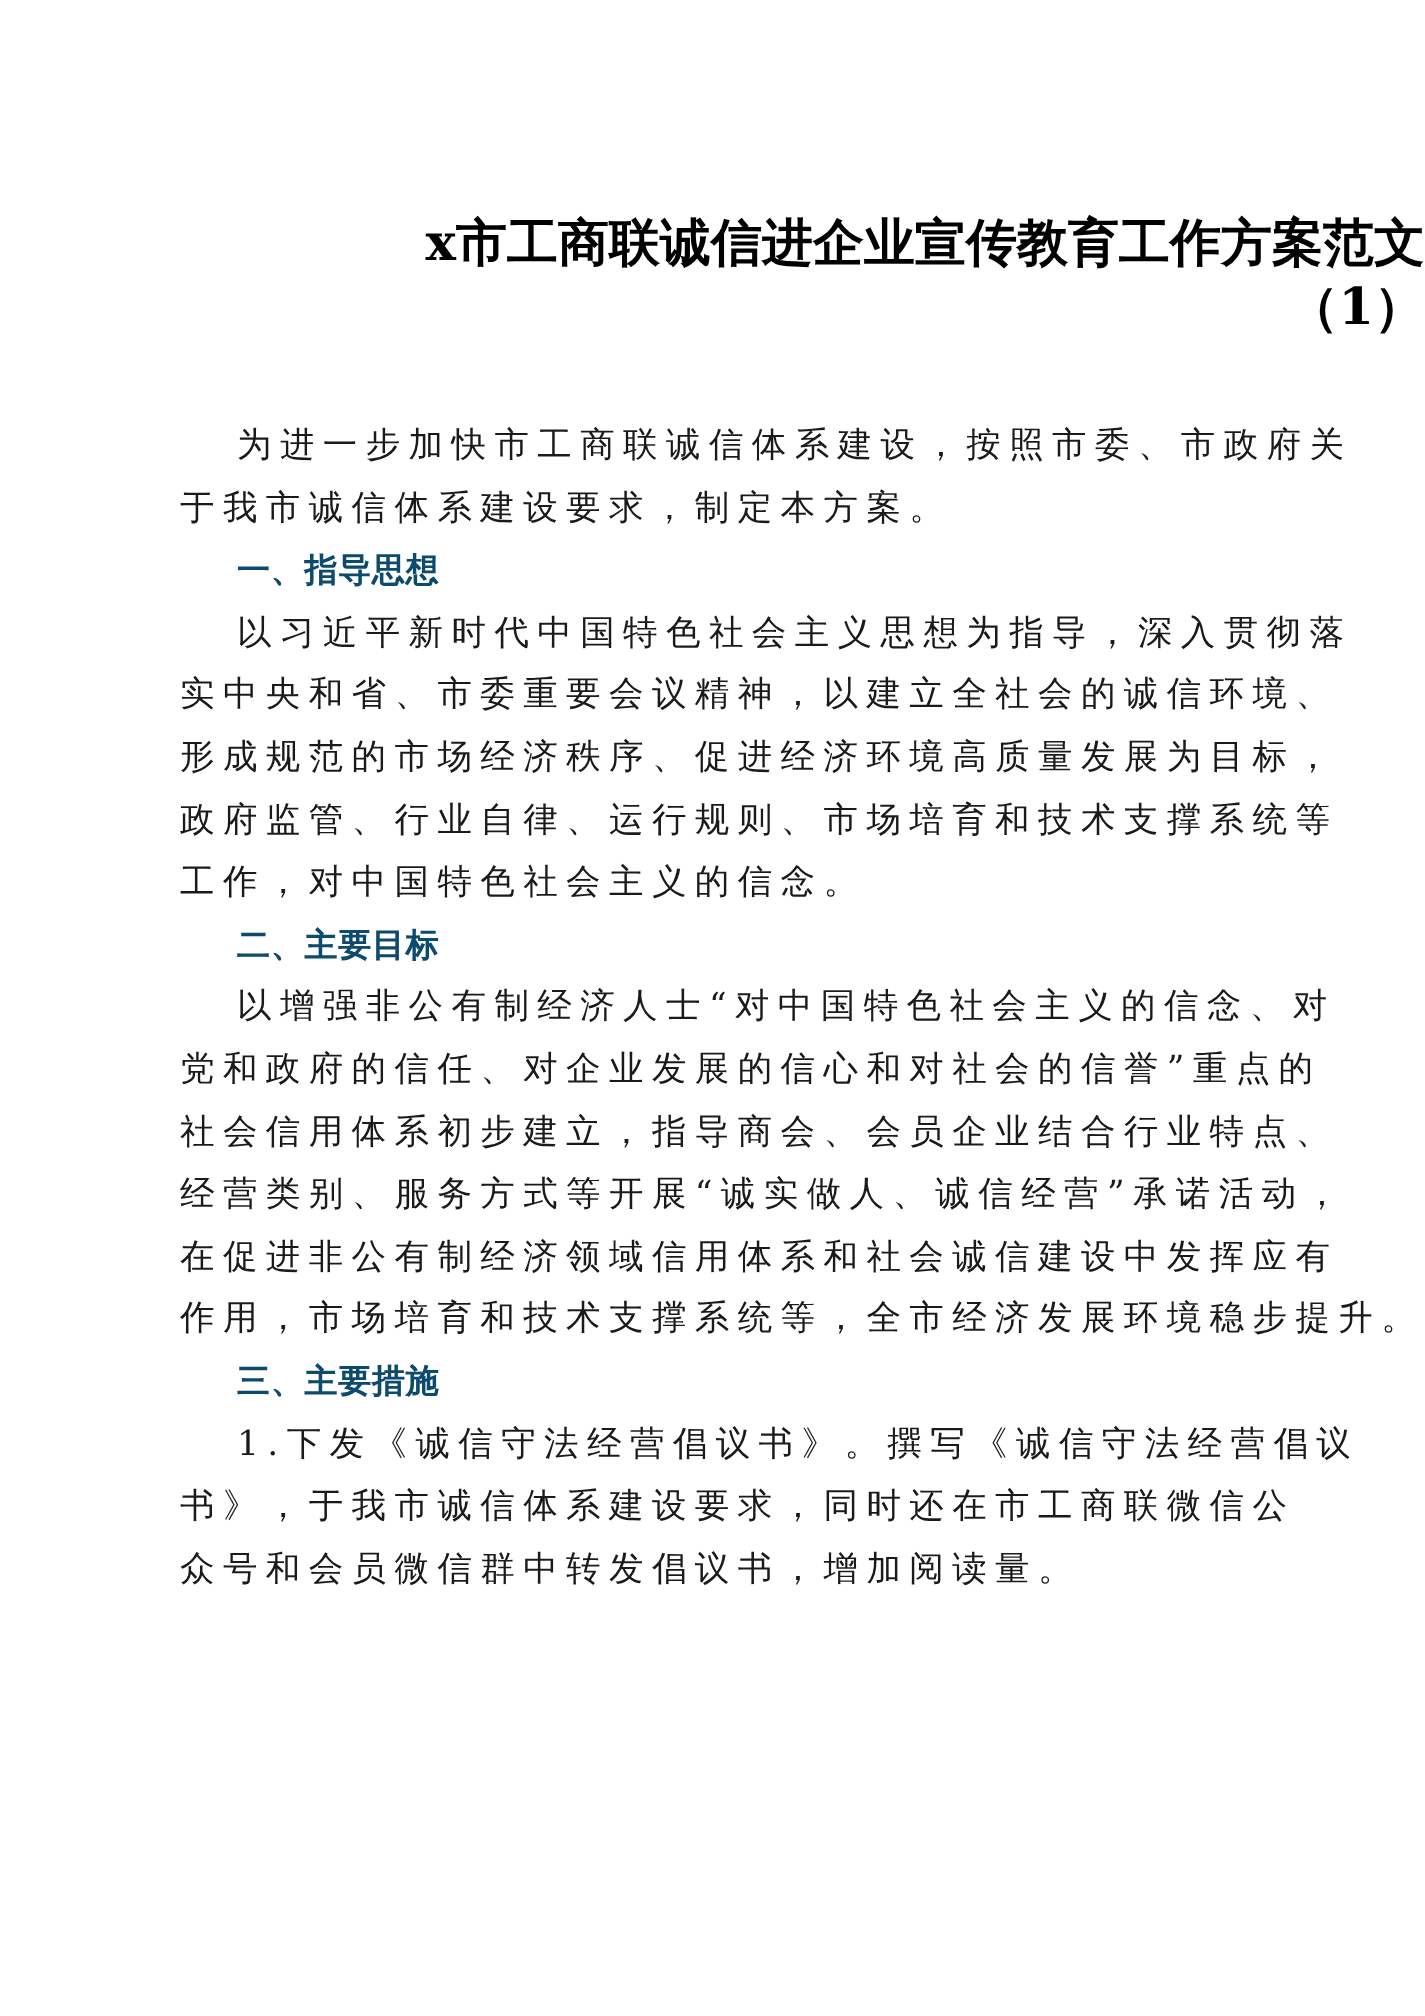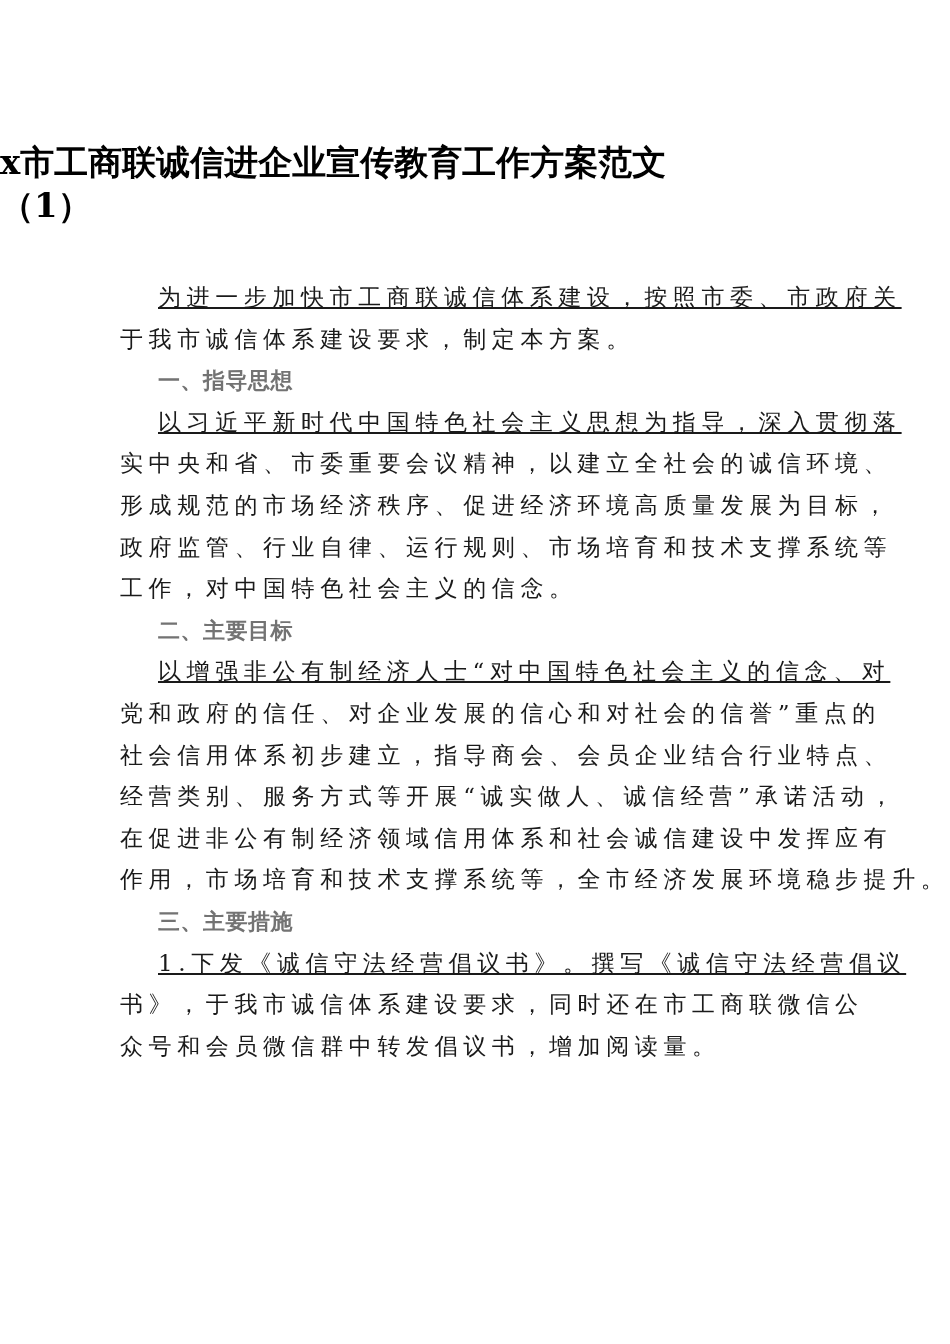--- a/index.html
+++ b/index.html
@@ -19,21 +19,21 @@
       left: 0;
       top: 0;
       width: 950px;
       height: 1344px;
       background: #ffffff;
     }
     .title {
       position: absolute;
       left: 0;
       width: 950px;
-      text-align: left;
+      text-align: right;
       font-family: "DejaVu Serif", "Liberation Serif", serif;
       font-weight: bold;
       font-size: 34px;
       line-height: 44px;
       color: #000;
       letter-spacing: 0px;
     }
     .title.l1 { top: 140px; }
     .title.l2 { top: 155px + 0px; top: 183px; }
     .body {
@@ -56,30 +56,29 @@
     .para .line {
       display: block;
       white-space: nowrap;
       text-align-last: justify;
     }
     .para .line.last {
       text-align-last: left;
     }
     .para .line.indent {
       padding-left: 38px;
-      text-decoration: underline;
     }
     .heading {
       margin: 0;
       padding-left: 38px;
       font-family: "DejaVu Sans", "Liberation Sans", sans-serif;
       font-weight: bold;
       font-size: 22px;
       line-height: 41.6px;
-      color: #737373;
+      color: #0c4a6e;
       letter-spacing: 0.5px;
     }
   </style>
 </head>
 <body>
 
 <div class="page">
 
   <div class="title l1">x市工商联诚信进企业宣传教育工作方案范文</div>
   <div class="title l2">（1）</div>

